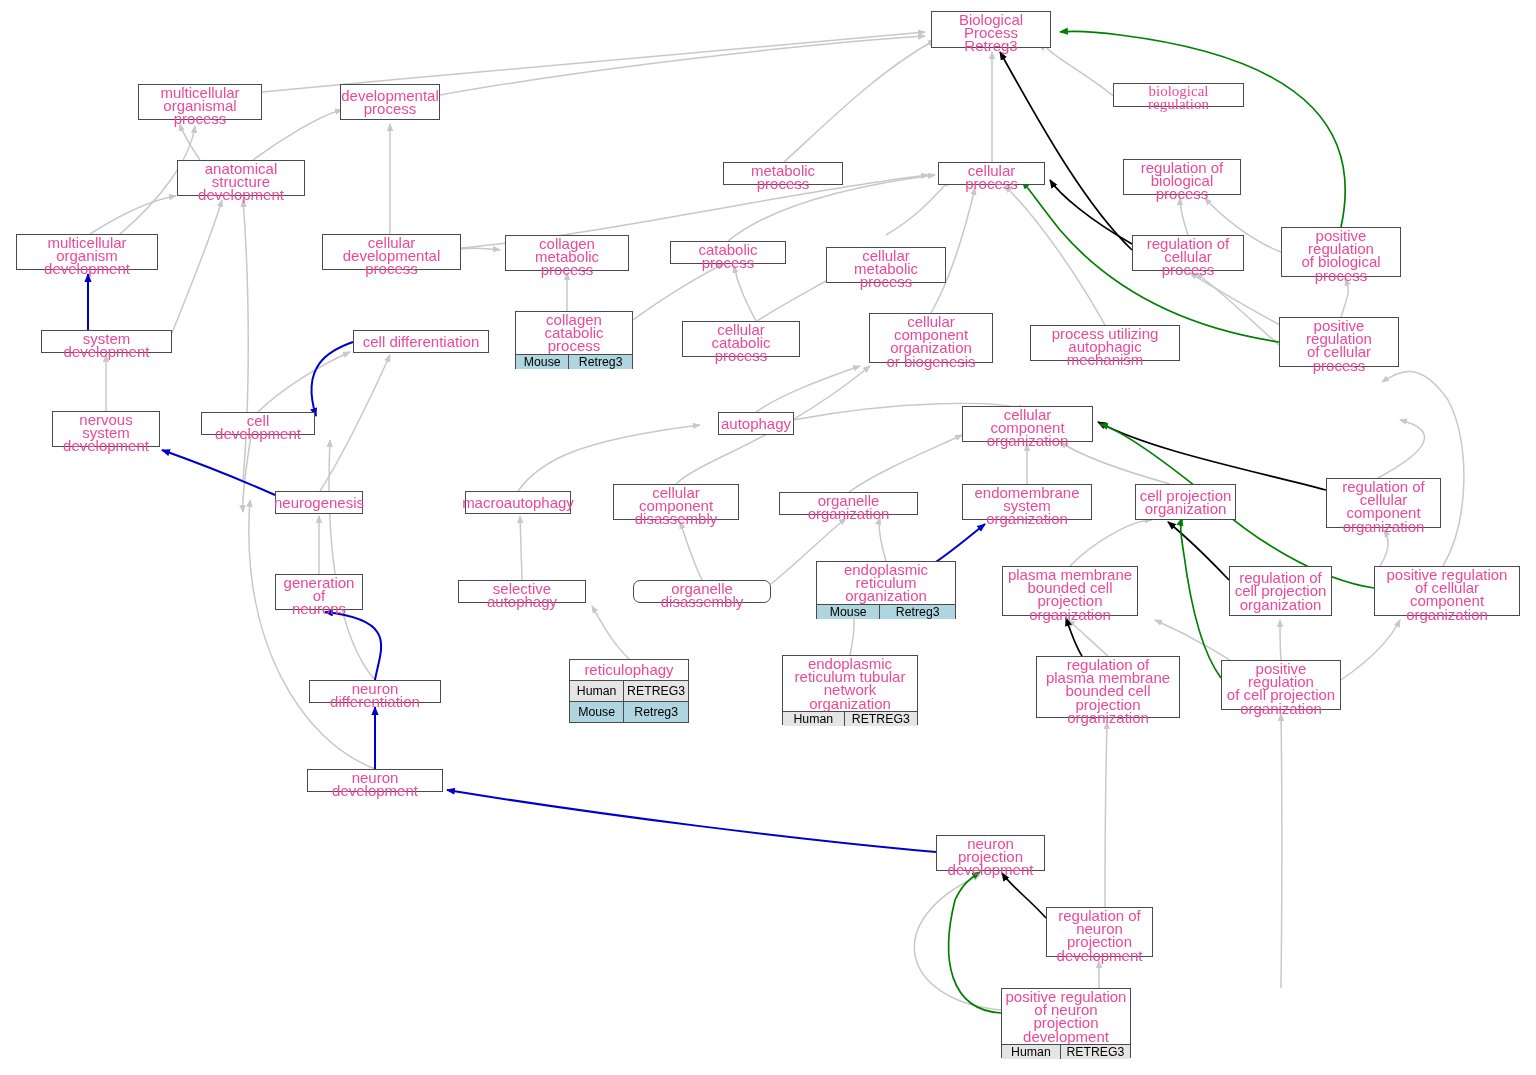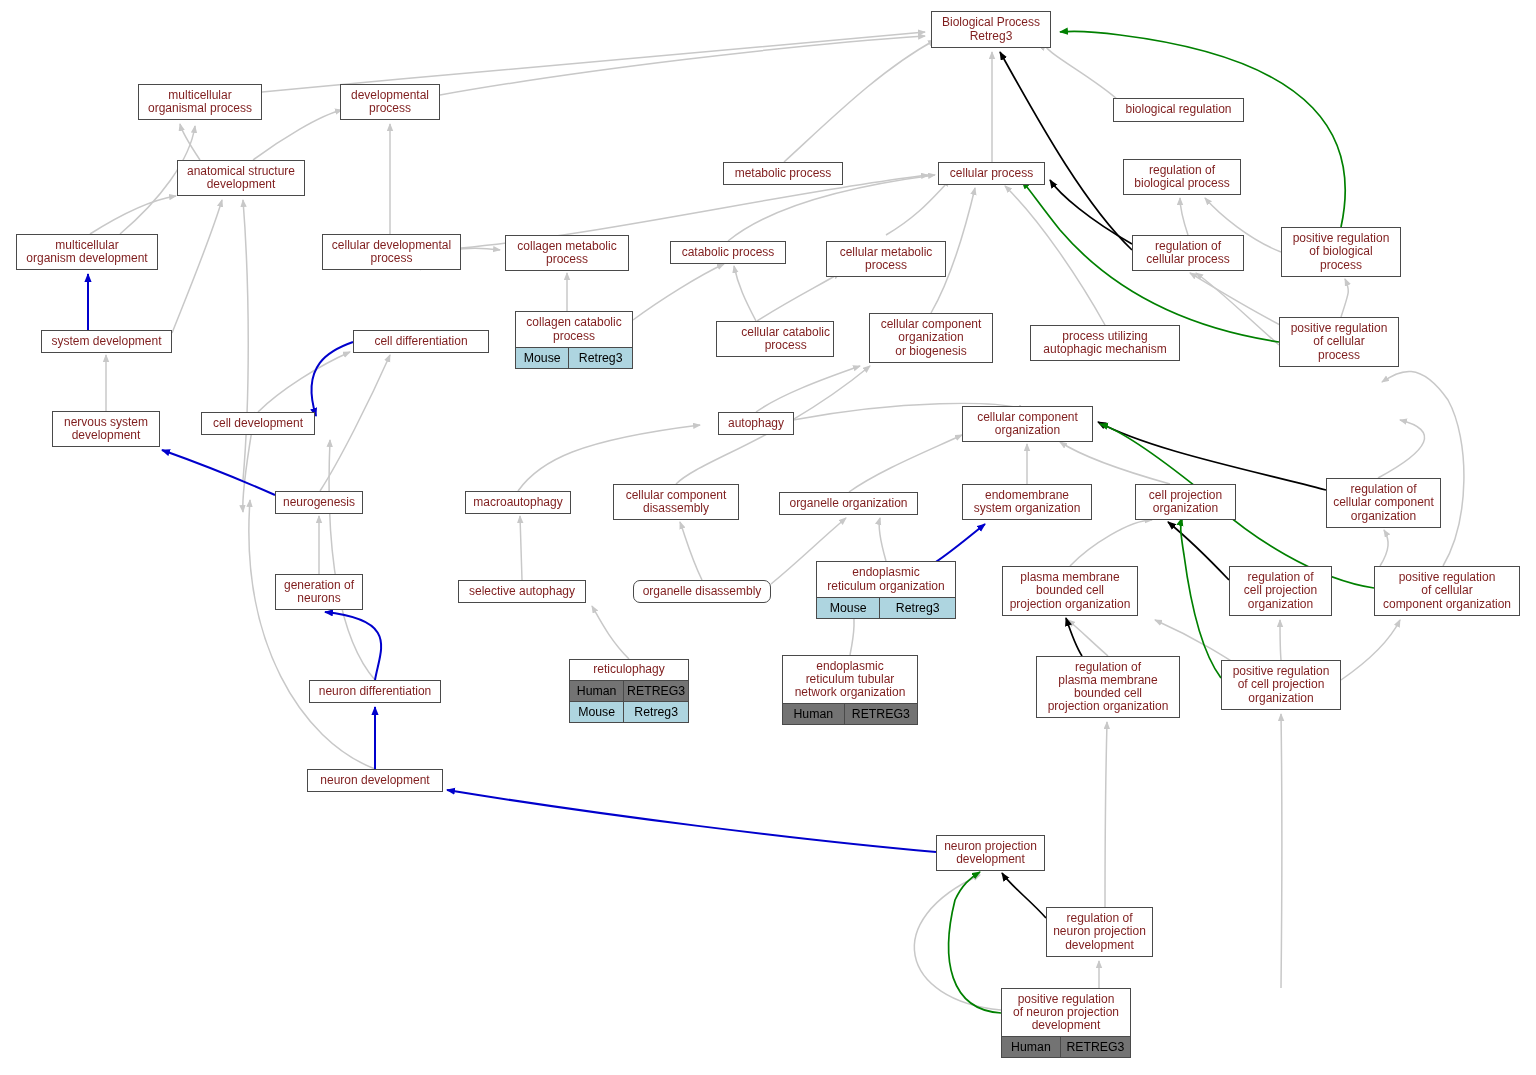--- a/index.html
+++ b/index.html
@@ -2,28 +2,28 @@
 <html><head>
 <meta charset="utf-8">
 <style>
   html,body{margin:0;padding:0;background:#fff;}
   #canvas{position:relative;width:1536px;height:1075px;background:#ffffff;
           font-family:"Liberation Sans",sans-serif;overflow:hidden;}
   svg#edges{position:absolute;left:0;top:0;width:1536px;height:1075px;}
   .node{position:absolute;box-sizing:border-box;border:1.6px solid #4a4a4a;
         background:#ffffff;display:flex;flex-direction:column;}
   .node .title{flex:1;display:flex;align-items:center;justify-content:center;
-        text-align:center;font-size:12px;line-height:13.2px;color:#7f1d1d;
+        text-align:center;font-size:15px;line-height:13.2px;color:#ec4899;
         padding:1px 3px;white-space:pre-line;}
   .annrow{display:flex;border-top:1.4px solid #4a4a4a;height:20px;}
   .annrow .c{display:flex;align-items:center;justify-content:center;
         font-size:12.3px;color:#000;box-sizing:border-box;}
   .annrow .c.species{width:46%;border-right:1.4px solid #4a4a4a;}
   .annrow .c.gene{width:54%;}
-  .ann-human .c{background:#737373;}
+  .ann-human .c{background:#e5e5e5;}
   .ann-mouse .c{background:#aed5e0;}
 </style>
 </head>
 <body>
 
 <div id="canvas">
   <svg id="edges" viewBox="0 0 1536 1075" xmlns="http://www.w3.org/2000/svg">
     <defs>
       <marker id="ag" markerWidth="9" markerHeight="9" refX="7" refY="3.2" orient="auto" markerUnits="userSpaceOnUse">
         <path d="M0,0 L8,3.2 L0,6.4 z" fill="#c8c8c8"></path>
@@ -135,21 +135,21 @@
 Retreg3</div>
       </div>
       <div class="node" style="left: 138px; top: 84px; width: 124px; height: 36px;">
         <div class="title">multicellular
 organismal process</div>
       </div>
       <div class="node" style="left: 340px; top: 84px; width: 100px; height: 36px;">
         <div class="title">developmental
 process</div>
       </div>
-      <div class="node" style="left: 1113px; top: 98px; width: 131px; height: 24px;">
+      <div class="node" style="left: 1113px; top: 83px; width: 131px; height: 24px; font-family: Liberation Serif, serif;">
         <div class="title">biological regulation</div>
       </div>
       <div class="node" style="left: 177px; top: 160px; width: 128px; height: 36px;">
         <div class="title">anatomical structure
 development</div>
       </div>
       <div class="node" style="left: 723px; top: 162px; width: 120px; height: 23px;">
         <div class="title">metabolic process</div>
       </div>
       <div class="node" style="left: 938px; top: 162px; width: 107px; height: 23px;">
@@ -167,21 +167,21 @@
         <div class="title">cellular developmental
 process</div>
       </div>
       <div class="node" style="left: 505px; top: 235px; width: 124px; height: 36px;">
         <div class="title">collagen metabolic
 process</div>
       </div>
       <div class="node" style="left: 670px; top: 241px; width: 116px; height: 23px;">
         <div class="title">catabolic process</div>
       </div>
-      <div class="node" style="left: 826px; top: 241px; width: 120px; height: 36px;">
+      <div class="node" style="left: 826px; top: 247px; width: 120px; height: 36px;">
         <div class="title">cellular metabolic
 process</div>
       </div>
       <div class="node" style="left: 1132px; top: 235px; width: 112px; height: 36px;">
         <div class="title">regulation of
 cellular process</div>
       </div>
       <div class="node" style="left: 1281px; top: 227px; width: 120px; height: 50px;">
         <div class="title">positive regulation
 of biological
@@ -194,21 +194,21 @@
         <div class="title">cell differentiation</div>
       </div>
       <div class="node" style="left: 515px; top: 311px; width: 118px; height: 58px;">
         <div class="title">collagen catabolic
 process</div>
         <div class="annrow ann-mouse">
           <div class="c species">Mouse</div>
           <div class="c gene">Retreg3</div>
         </div>
       </div>
-      <div class="node" style="left: 716px; top: 321px; width: 118px; height: 36px; align-items: flex-end;">
+      <div class="node" style="left: 682px; top: 321px; width: 118px; height: 36px; align-items: flex-end;">
         <div class="title">cellular catabolic
 process</div>
       </div>
       <div class="node" style="left: 869px; top: 313px; width: 124px; height: 50px;">
         <div class="title">cellular component
 organization
 or biogenesis</div>
       </div>
       <div class="node" style="left: 1030px; top: 325px; width: 150px; height: 36px;">
         <div class="title">process utilizing

